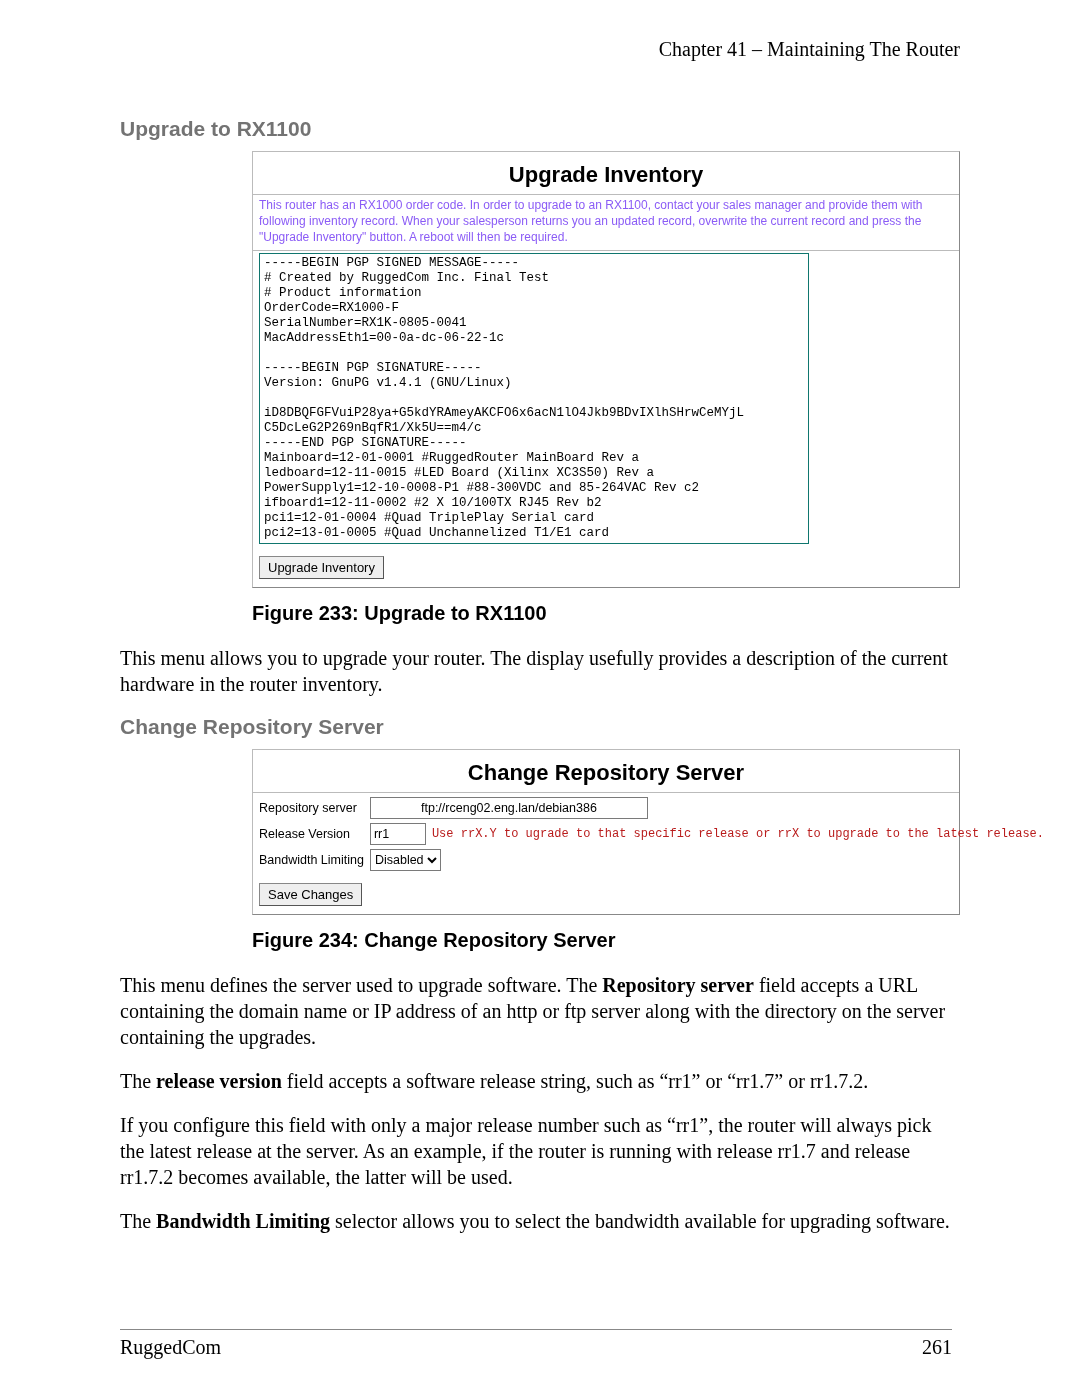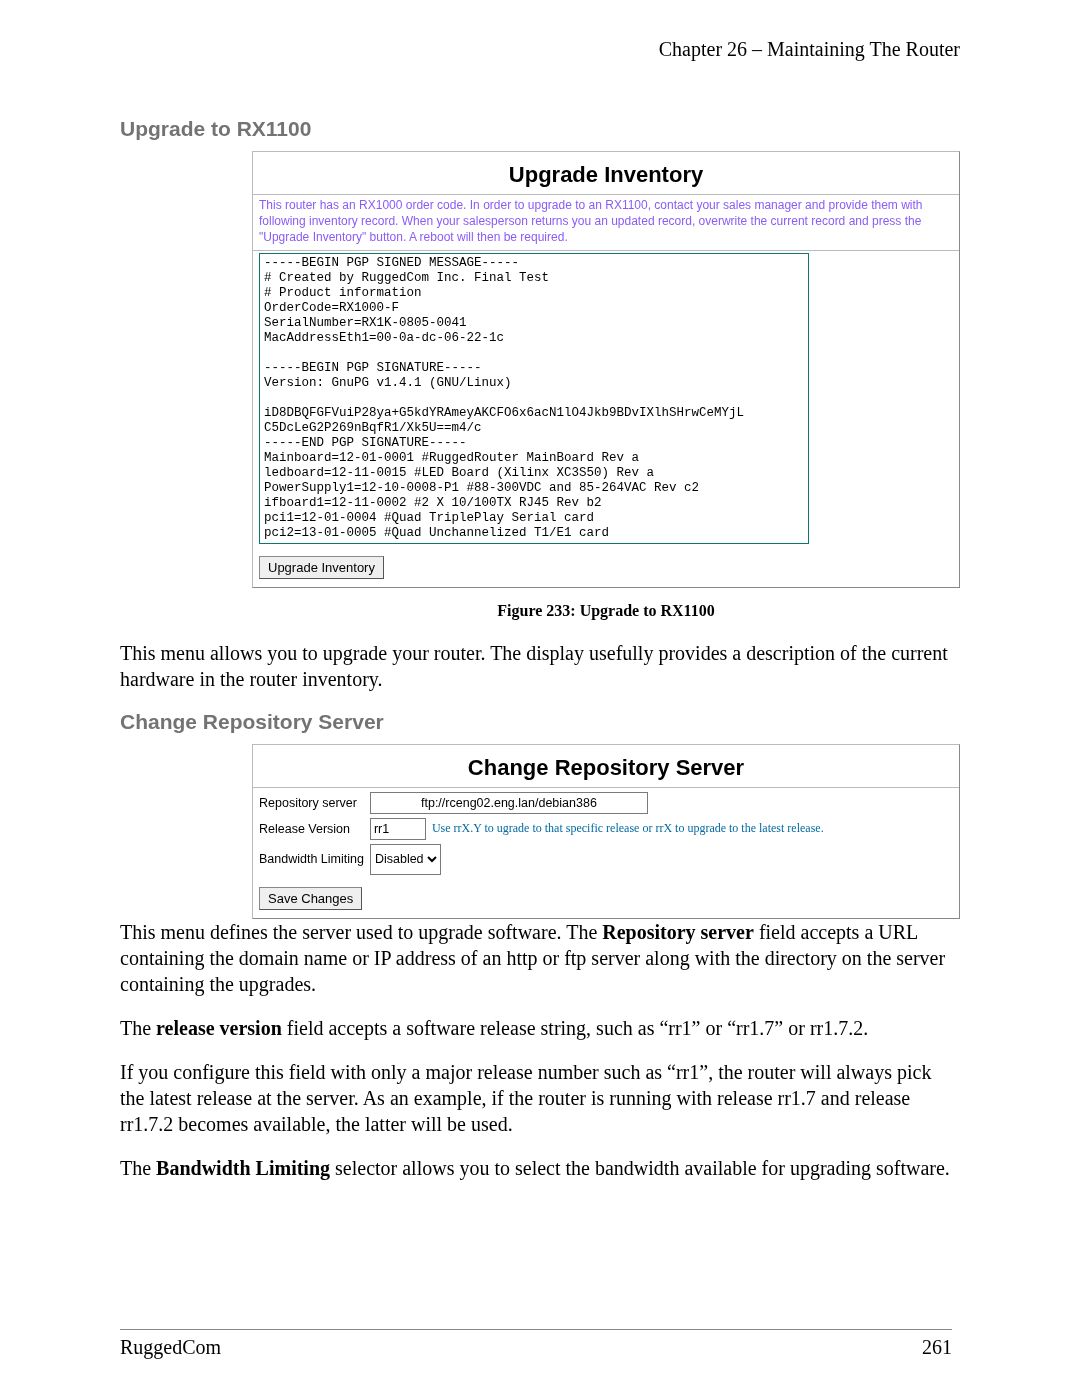--- a/index.html
+++ b/index.html
@@ -78,25 +78,24 @@
     font-size: 13px;
     background: #efefef;
     border: 1px solid #888;
     border-right-color: #555;
     border-bottom-color: #555;
     padding: 3px 8px;
     margin: 4px 6px 8px 6px;
     cursor: pointer;
   }
   .figure-caption {
-    font-family: Liberation Serif, serif;
+    font-family: Liberation Sans, sans-serif;
     font-weight: bold;
-    font-size: 16px;
+    font-size: 20px;
     margin: 14px 0 20px 0;
-    text-align: center;
   }
   .body-para {
     font-size: 20px;
     line-height: 1.3;
     margin: 0 0 18px 0;
   }
   .form-table {
     font-family: Verdana, Geneva, sans-serif;
     font-size: 12.5px;
     border-collapse: collapse;
@@ -112,47 +111,47 @@
     font-size: 12.5px;
     border: 1px solid #7a7a7a;
     padding: 1px 3px;
     height: 18px;
   }
   .form-table select {
     font-family: Verdana, Geneva, sans-serif;
     font-size: 12.5px;
     border: 1px solid #7a7a7a;
     background: #fff;
-    height: 31px;
+    height: 22px;
   }
   .hint {
-    font-family: Liberation Serif, serif;
+    font-family: Liberation Mono, monospace;
     font-size: 12px;
-    color: #0369a1;
+    color: #b91c1c;
     padding-left: 8px;
   }
   .footer-row {
     position: absolute;
     bottom: 38px;
     left: 120px;
     right: 128px;
     display: flex;
     justify-content: space-between;
     font-size: 20px;
     border-top: 1px solid #888;
     padding-top: 6px;
   }
   b { font-weight: bold; }
 </style>
 </head>
 <body>
 
 <div class="page">
 
-  <div class="chapter-header">Chapter 26 – Maintaining The Router</div>
+  <div class="chapter-header">Chapter 41 – Maintaining The Router</div>
 
   <h2 class="section">Upgrade to RX1100</h2>
 
   <div class="figure-wrap">
     <div class="panel">
       <div class="panel-title">Upgrade Inventory</div>
       <hr class="panel-divider">
       <div class="panel-desc">This router has an RX1000 order code. In order to upgrade to an RX1100, contact your sales manager and provide them with following inventory record. When your salesperson returns you an updated record, overwrite the current record and press the "Upgrade Inventory" button. A reboot will then be required.</div>
       <hr class="panel-divider">
       <div class="textarea-box">-----BEGIN PGP SIGNED MESSAGE-----
@@ -207,20 +206,21 @@
           <td colspan="2">
             <select>
               <option>Disabled</option>
             </select>
           </td>
         </tr>
       </tbody>
         </table>
       <button class="btn">Save Changes</button>
     </div>
+    <div class="figure-caption">Figure 234: Change Repository Server</div>
   </div>
 
   <p class="body-para">
     <span>This menu defines the server used to upgrade software.  The </span><b>Repository server</b><span> field accepts a URL containing the domain name or IP address of an http or ftp server along with the directory on the server containing the upgrades.</span>
   </p>
 
   <p class="body-para">
     <span>The </span><b>release version</b><span> field accepts a software release string, such as “rr1” or “rr1.7” or rr1.7.2.</span>
   </p>
 

